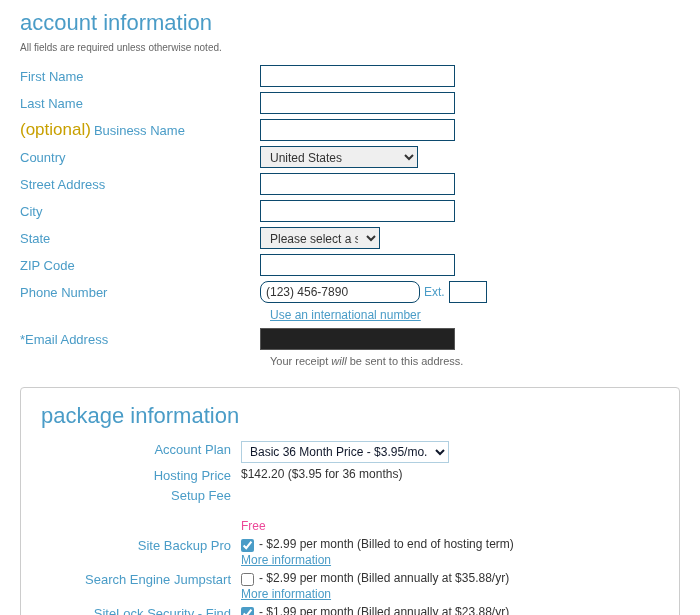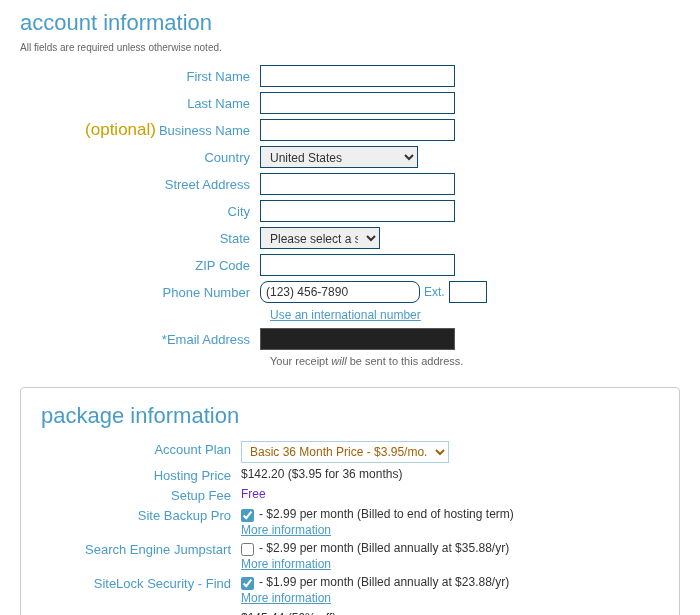--- a/index.html
+++ b/index.html
@@ -31,21 +31,21 @@
     }
 
     .form-row {
       display: flex;
       align-items: center;
       margin-bottom: 5px;
     }
 
     .form-label {
       width: 240px;
-      text-align: right;
+      text-align: left;
       padding-right: 10px;
       color: #4a9cc7;
       font-size: 13px;
       flex-shrink: 0;
     }
 
     .form-label .optional {
       color: #c8a000;
       font-size: 17px;
       margin-right: 3px;
@@ -138,28 +138,29 @@
       padding-top: 1px;
     }
 
     .pkg-value {
       color: #333;
       font-size: 12px;
       flex: 1;
     }
 
     .pkg-value.free {
-      color: #6d28d9;
+      color: #ec4899;
+      margin-top: 32px;
     }
 
     .pkg-select {
       border: 1px solid #b0cfe0;
       padding: 2px 4px;
       font-size: 12px;
-      color: #a16207;
+      color: #0f172a;
       background: #fff;
       height: 22px;
     }
 
     .more-info {
       color: #4a9cc7;
       font-size: 12px;
       text-decoration: underline;
       cursor: pointer;
       display: block;

